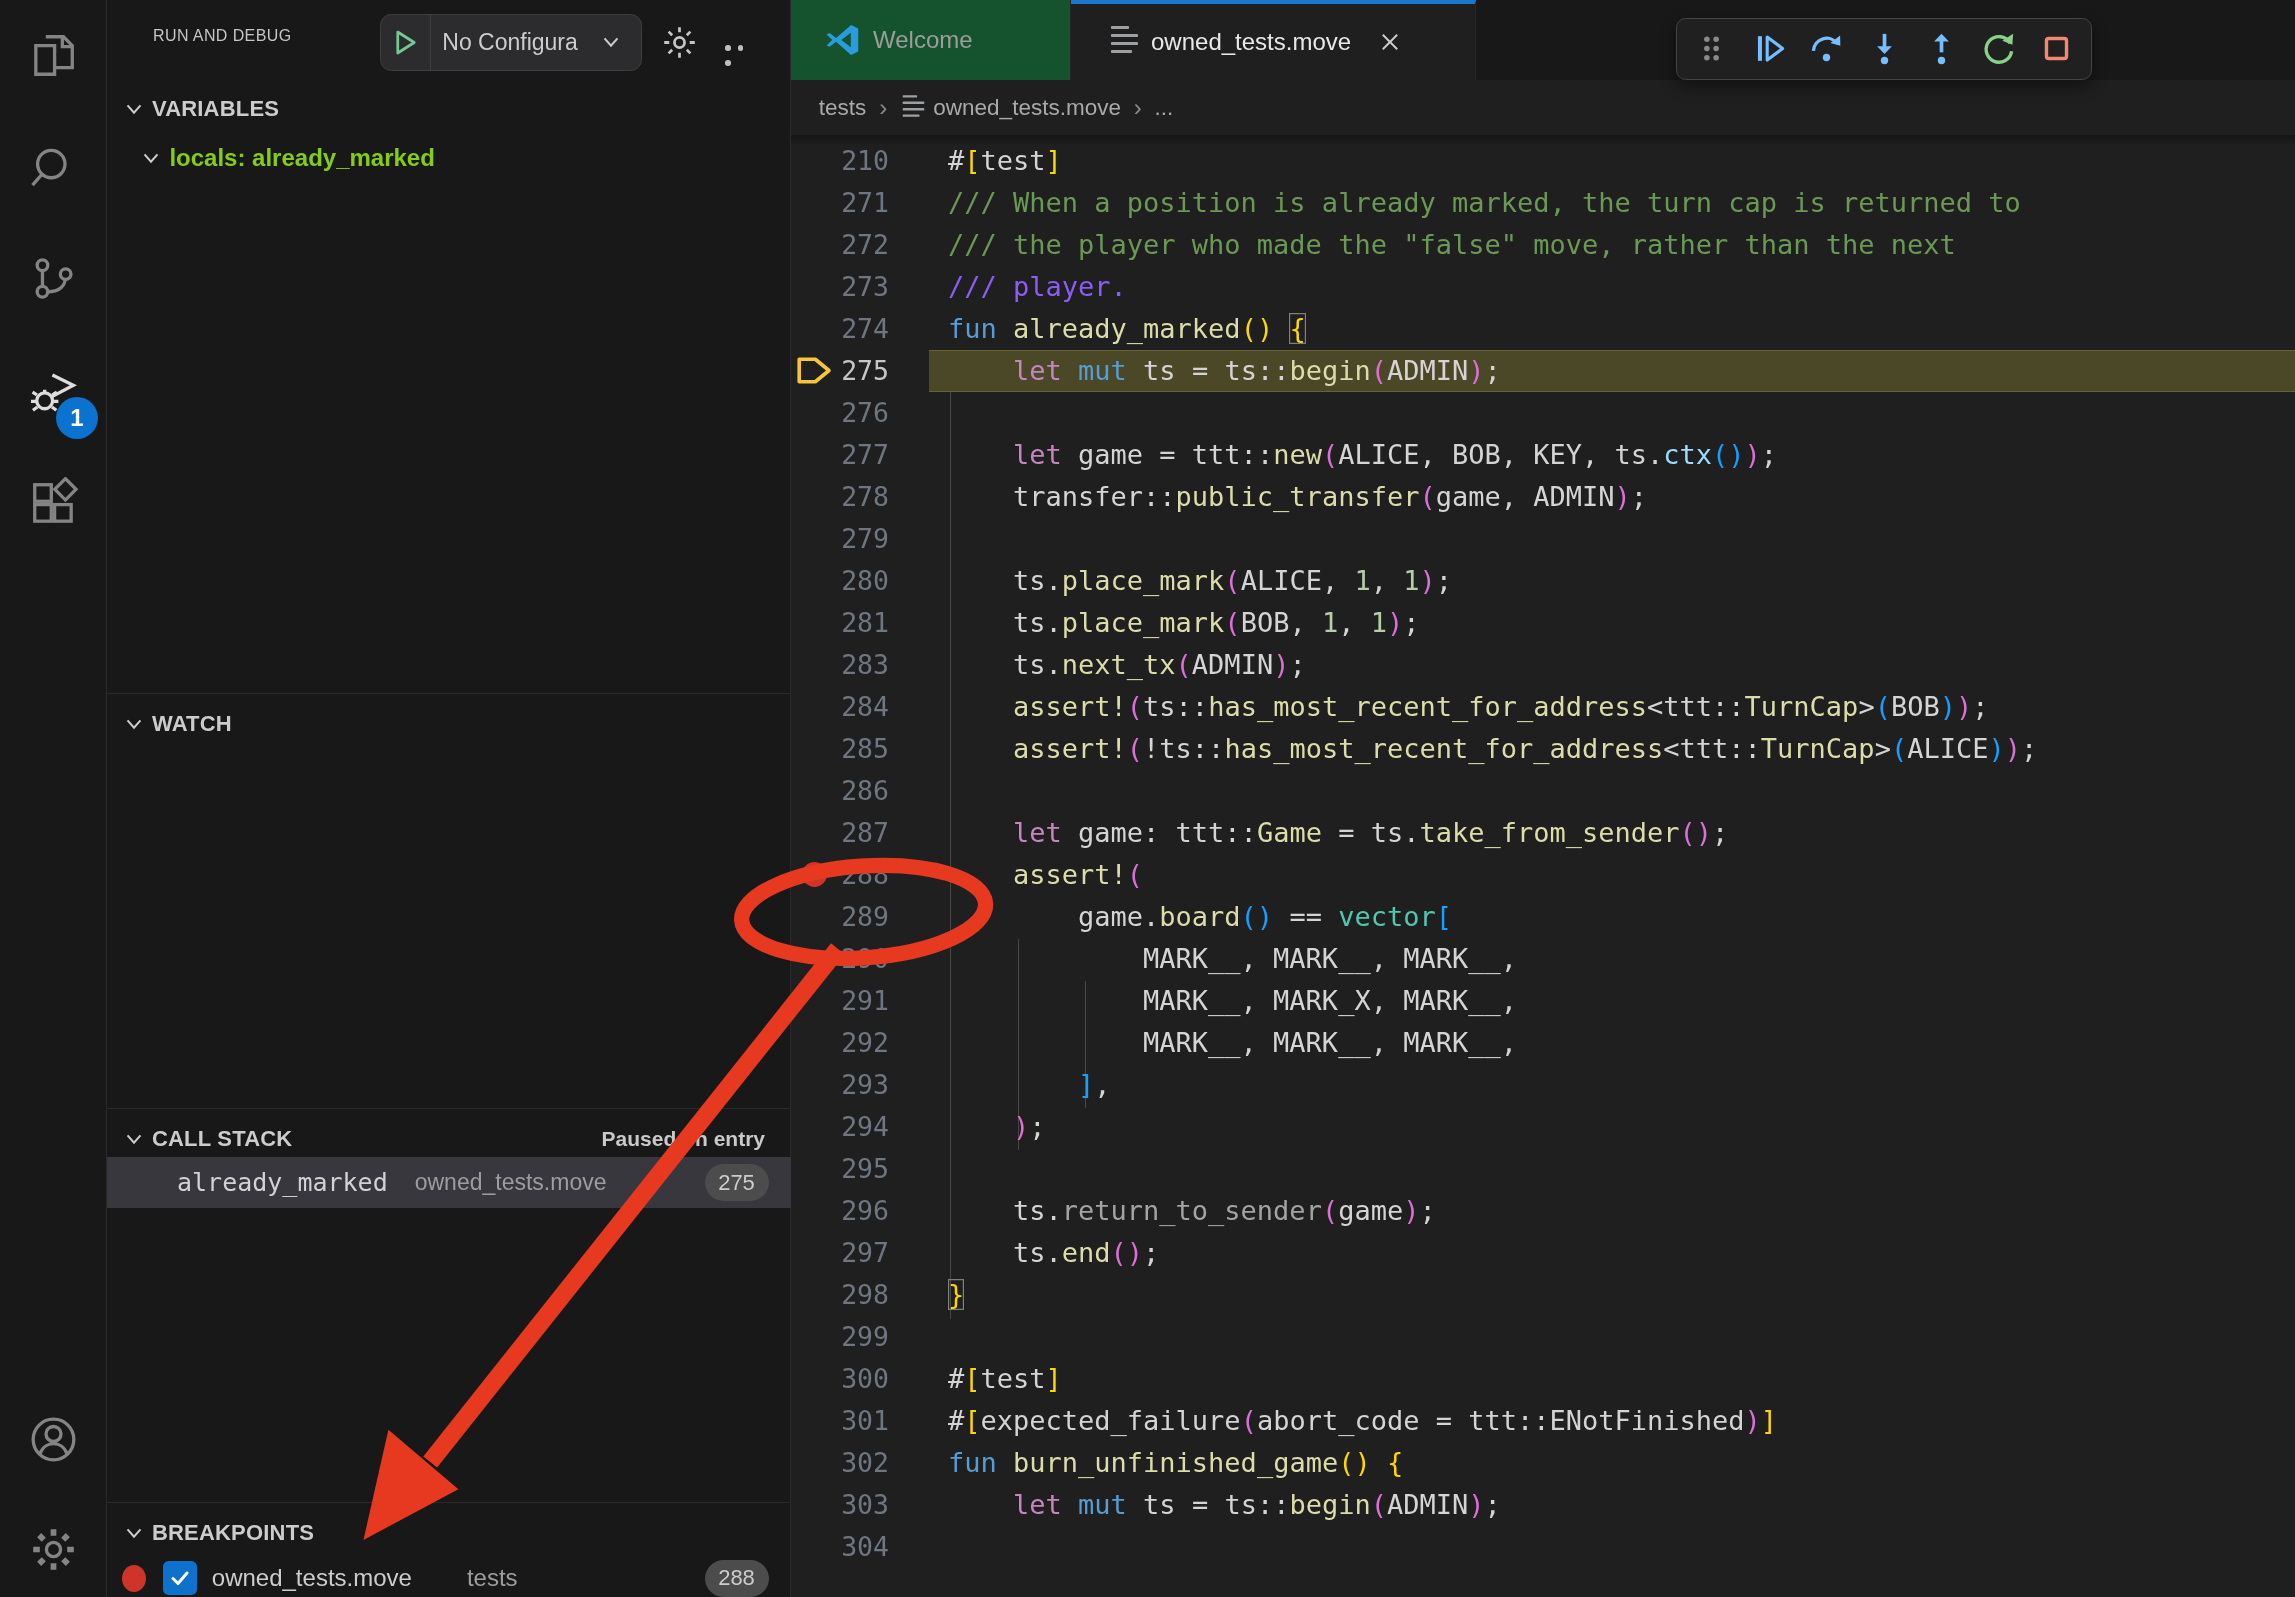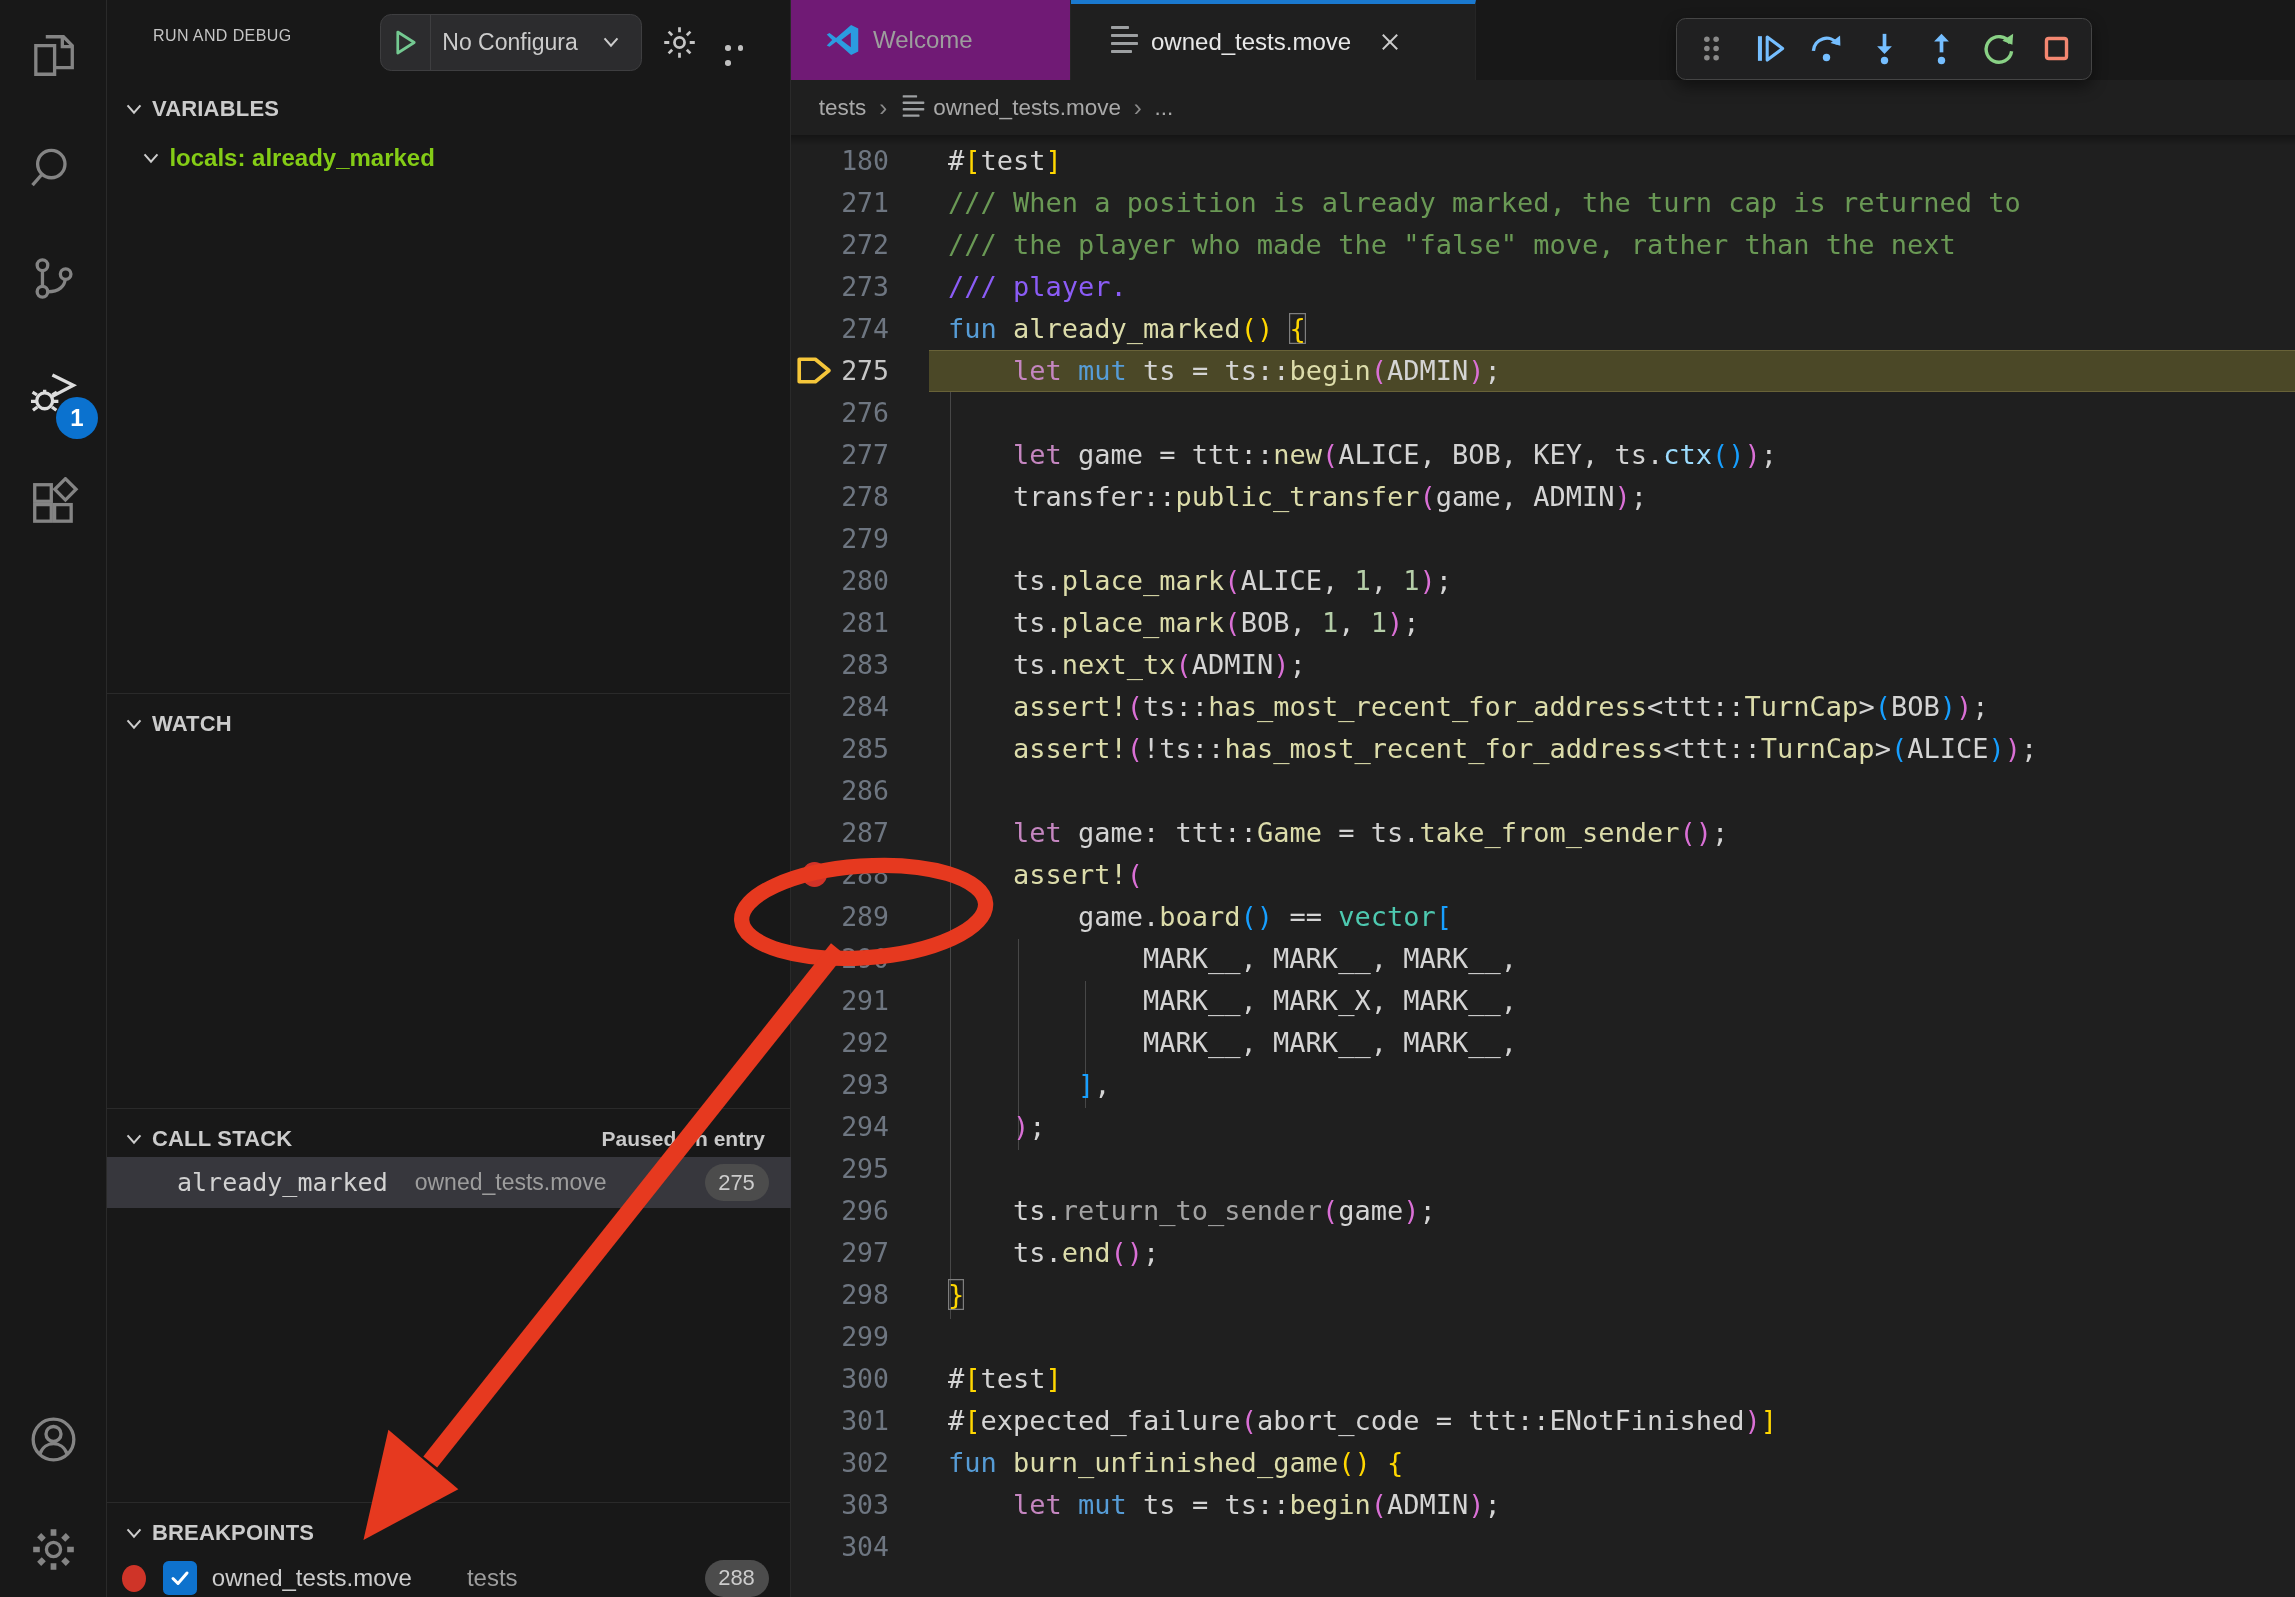--- a/index.html
+++ b/index.html
@@ -50,21 +50,21 @@
   #bp-dot-side { width:24px; height:27px; border-radius:50%; background:#cf3428; margin-left:15.3px; }
   #bp-check { width:34px; height:34px; border-radius:5.6px; background:#0e72cd; margin-left:17px;
     display:flex; align-items:center; justify-content:center; }
   #bp-file { font-size:24px; color:#cccccc; margin-left:14.5px; }
   #bp-dir { font-size:24px; color:#9d9d9d; margin-left:55px; }
 
   
   #editor { left:791px; top:0; width:1505px; height:1597px; background:#1f1f1f; }
   #tabbar { position:absolute; left:0; top:0; width:1505px; height:80px; background:#181818; }
   .tab { position:absolute; top:0; height:80px; display:flex; align-items:center; }
-  #tab-welcome { left:0; width:280px; background:#701a75; border-right:0.8px solid #252525; color:#9d9d9d; }
+  #tab-welcome { left:0; width:280px; background:#14532d; border-right:0.8px solid #252525; color:#9d9d9d; }
   #tab-welcome .tab-label { font-size:24px; margin-left:13px; }
   #tab-welcome svg { width:35px; height:35px; margin-left:34px; }
   #tab-active { left:280px; width:405px; background:#1f1f1f; border-right:0.8px solid #252525; color:#e8e8e8;
     border-top:4px solid #1a79cf; }
   #tab-active .tab-label { font-size:24px; margin-left:13px; }
   .movefile-icon { display:inline-block; width:27px; }
   .movefile-icon i { display:block; height:3.2px; background:#9da0a2; margin-bottom:4.8px; border-radius:0.8px; }
   #tab-active .movefile-icon { margin-left:40px; }
   .close-x { width:24px; height:24px; margin-left:27px; }
   .close-x line { stroke:#cdcdcd; stroke-width:2.4; }
@@ -330,21 +330,21 @@
       <span class="crumb">...</span>
     </div>
 
     <div id="code-area">
       <div class="indent-guide" style="left:159px; top:257px; height:927px"></div>
       <div class="indent-guide" style="left:227px; top:804px; height:211px"></div>
       <div class="indent-guide" style="left:294px; top:846px; height:127px"></div>
       <div id="code-lines">
           <div class="crow">
             <div class="gl"></div>
-            <div class="ln">180</div>
+            <div class="ln">210</div>
             <div class="ct"><span style="color: rgb(212, 212, 212);">#</span><span style="color: rgb(255, 215, 0);">[</span><span style="color: rgb(212, 212, 212);">test</span><span style="color: rgb(255, 215, 0);">]</span></div>
           </div>
           <div class="crow">
             <div class="gl"></div>
             <div class="ln">271</div>
             <div class="ct"><span style="color: rgb(106, 153, 85);">/// When a position is already marked, the turn cap is returned to</span></div>
           </div>
           <div class="crow">
             <div class="gl"></div>
             <div class="ln">272</div>

